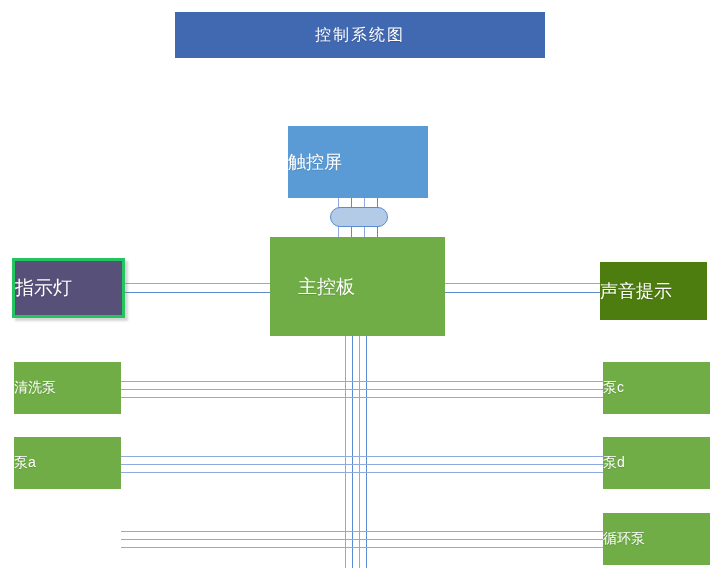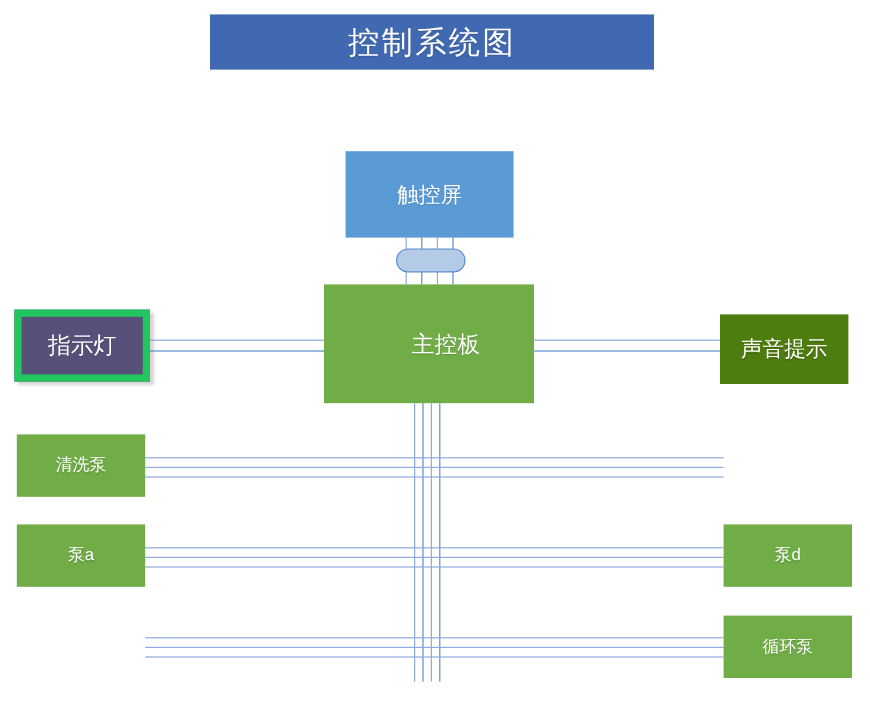--- a/index.html
+++ b/index.html
@@ -9,37 +9,37 @@
     overflow:hidden;position:relative;
   }
   #canvas{position:absolute;left:0;top:0;width:725px;height:585px;}
 
   
   .title-banner{
     position:absolute;left:175px;top:12px;width:370px;height:46px;
     background:#4169B2;display:flex;align-items:center;justify-content:center;
   }
   .title-banner .t{
-    color:#ffffff;font-size:26px;letter-spacing:2px;
+    color:#ffffff;font-size:16px;letter-spacing:2px;
     text-shadow:0 1px 1px rgba(0,0,0,.18);
   }
 
   
-  .node{position:absolute;display:flex;align-items:center;justify-content:center;box-sizing:border-box;}
+  .node{position:absolute;display:flex;align-items:center;box-sizing:border-box;}
   .node .lbl{color:#ffffff;white-space:nowrap;text-shadow:0 1px 1px rgba(0,0,0,.15);}
 
   .n-touch{left:288px;top:126px;width:140px;height:72px;background:#5B9BD5;}
   .n-touch .lbl{font-size:18px;}
 
   .n-main{left:270px;top:237px;width:175px;height:99px;background:#70AD47;}
   .n-main .lbl{font-size:19px;margin-left:28px;}
 
   .n-ind{
     left:12px;top:258px;width:113px;height:60px;background:#575079;
-    border:6px solid #22c55e;box-shadow:3px 3px 2px rgba(120,120,120,.30);
+    border:3px solid #22c55e;box-shadow:3px 3px 2px rgba(120,120,120,.30);
   }
   .n-ind .lbl{font-size:19px;}
 
   .n-snd{left:600px;top:262px;width:107px;height:58px;background:#4d7c0f;}
   .n-snd .lbl{font-size:18px;}
 
   .pump{background:#70AD47;width:107px;height:52px;}
   .pump .lbl{font-size:14px;}
   .p-l1{left:14px;top:362px;}
   .p-l2{left:14px;top:437px;}
@@ -116,20 +116,23 @@
     <span class="lbl">声音提示</span>
   </div>
 
   <div class="node pump p-l1">
     <span class="lbl">清洗泵</span>
   </div>
   <div class="node pump p-l2">
     <span class="lbl">泵a</span>
   </div>
 
+  <div class="node pump p-r1">
+    <span class="lbl">泵c</span>
+  </div>
   <div class="node pump p-r2">
     <span class="lbl">泵d</span>
   </div>
   <div class="node pump p-r3">
     <span class="lbl">循环泵</span>
   </div>
 
 </div>
 
 </body></html>

